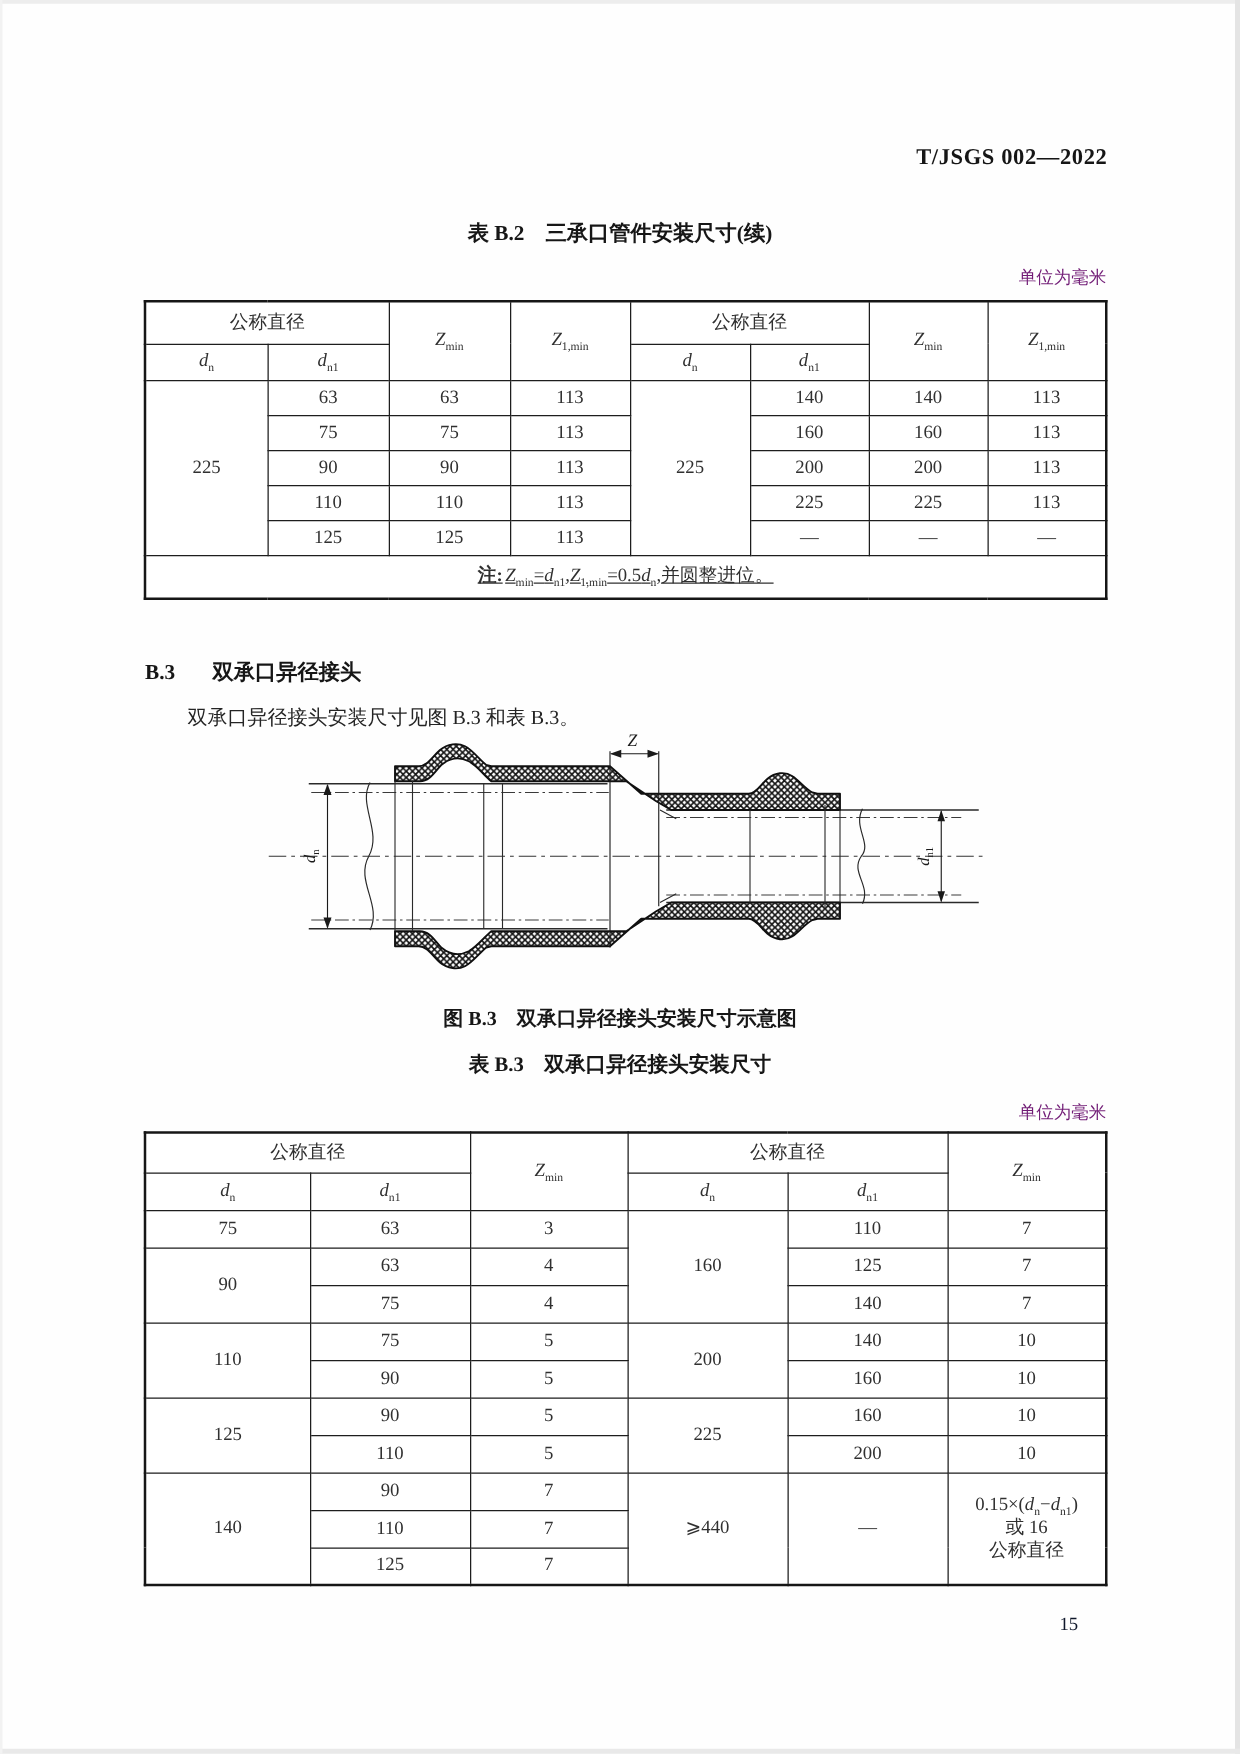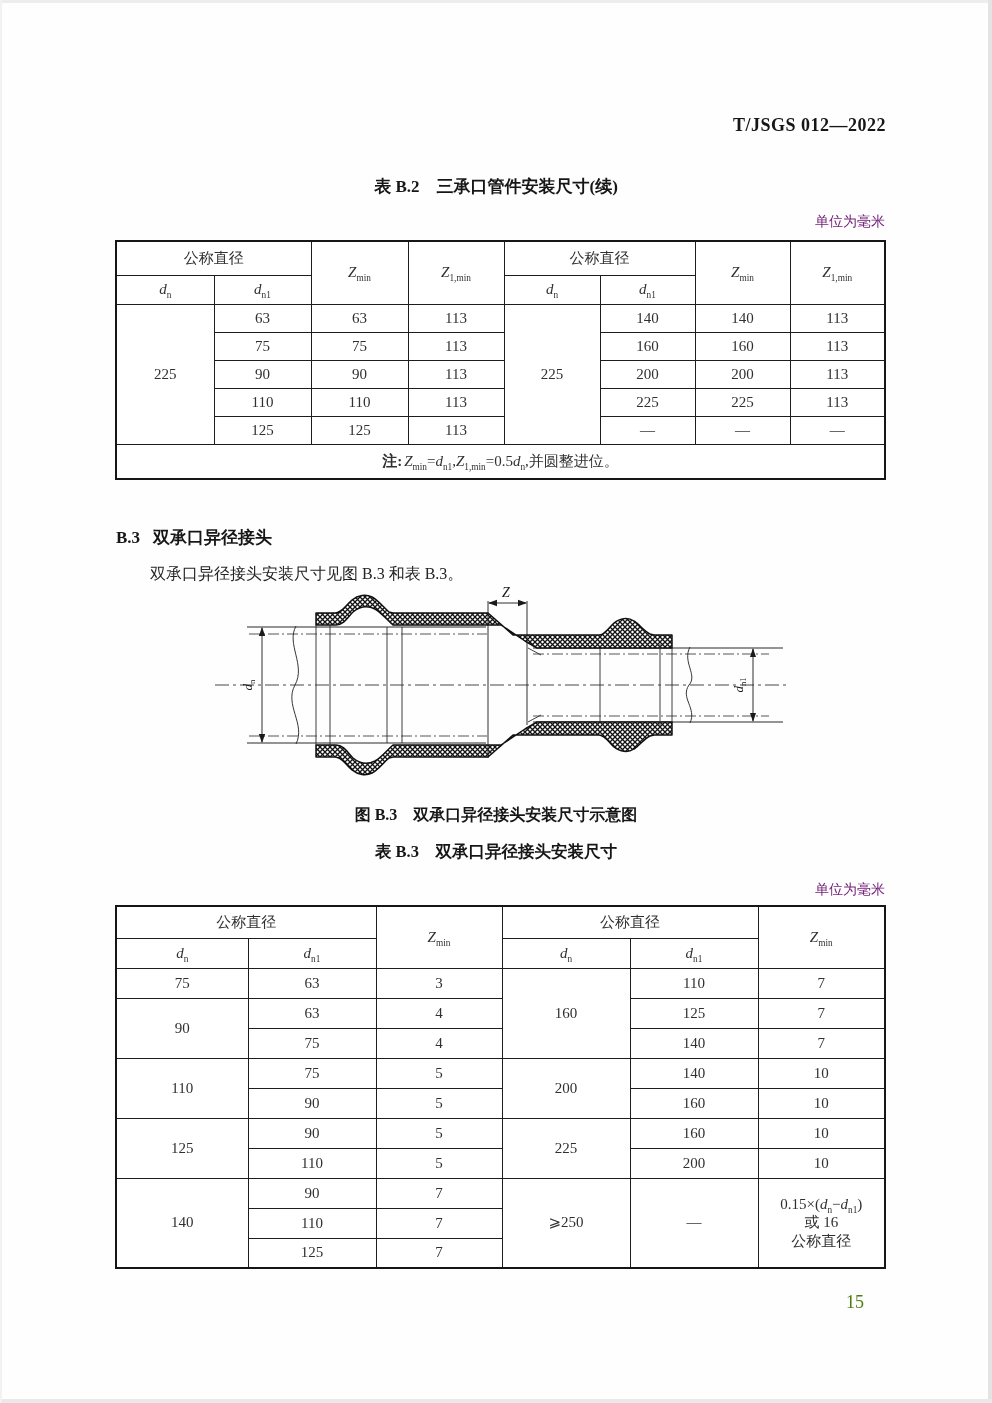--- a/index.html
+++ b/index.html
@@ -15,58 +15,58 @@
   #edge-bottom{left:0;bottom:0;width:992px;height:4px;background:#e9e9e9;}
   #edge-left{left:0;top:0;width:2px;height:1403px;background:#f2f2f2;}
 
   #doc-number{top:115px;right:106px;font-size:18px;font-weight:bold;letter-spacing:.5px;color:#161616;}
   .center-title{left:0;width:992px;text-align:center;font-weight:bold;color:#161616;}
   #tb2-title{top:175px;font-size:17px;}
   .unit-note{right:107px;font-size:14px;color:#701a75;}
   #unit-note-1{top:213px;}
   #unit-note-2{top:881px;}
   #b3-heading{top:526px;left:116px;font-size:17px;font-weight:bold;color:#161616;}
-  #b3-heading .sec-no{margin-right:13px;}
+  #b3-heading .sec-no{margin-right:30px;}
   #b3-para{top:564px;left:150px;font-size:16px;color:#242424;text-align:center;}
   #fig-caption{top:805px;font-size:16px;}
   #tb3-title{top:841px;font-size:16.5px;}
-  #page-number{top:1292px;left:838px;width:34px;text-align:center;font-size:18px;color:#4d7c0f;}
+  #page-number{top:1292px;left:838px;width:34px;text-align:center;font-size:15px;color:#0f172a;}
 
   table.tbl{
     position:absolute;border-collapse:collapse;table-layout:fixed;background:#fff;
     border:2.5px solid #161616;
   }
   #table-b2{left:115px;top:240px;width:769px;}
   #table-b3{left:115px;top:905px;width:769px;}
   table.tbl td{
     border:1px solid #1d1d1d;text-align:center;vertical-align:middle;
     font-size:15px;color:#303030;padding:0;line-height:1.25;
   }
   td.hd{font-size:15px;color:#262626;}
   td.bb{border-bottom:2px solid #161616;}   
   td.t2{border-top:2px solid #161616;}      
   td.dl{border-left:4px double #161616;}    
-  td.note-cell{text-align:left;padding:6px 14px 6px 16px;font-size:14.5px;color:#262626;}
+  td.note-cell{text-align:left;padding:6px 14px 6px 16px;font-size:14.5px;color:#262626;text-decoration:underline;}
   .note-label{font-weight:bold;margin-right:2px;}
   td.formula{font-size:13.5px;line-height:1.55;color:#2c2c2c;}
   sub{font-size:62%;line-height:0;}
   i{font-family:"Liberation Serif","DejaVu Serif",serif;}
 
   #fig-svg{left:195px;top:582px;}
   .dim-text{font-family:"Liberation Serif","DejaVu Serif",serif;}
 </style>
 </head>
 <body>
 
 <div class="edge" id="edge-top"></div>
 <div class="edge" id="edge-right"></div>
 <div class="edge" id="edge-bottom"></div>
 <div class="edge" id="edge-left"></div>
 
-<div class="abs" id="doc-number">T/JSGS 012—2022</div>
+<div class="abs" id="doc-number">T/JSGS 002—2022</div>
 
 <div class="abs center-title" id="tb2-title">表 B.2　三承口管件安装尺寸(续)</div>
 
 <div class="abs unit-note" id="unit-note-1">单位为毫米</div>
 
 <table class="tbl" id="table-b2">
   <colgroup>
     <col style="width:98px">
       <col style="width:97px">
       <col style="width:97px">
@@ -282,21 +282,21 @@
   <tr style="height:30px">
     <td>110</td>
     <td>5</td>
     <td>200</td>
     <td>10</td>
   </tr>
   <tr style="height:30px">
     <td rowspan="3" class="t2">140</td>
     <td class="t2">90</td>
     <td class="t2">7</td>
-    <td rowspan="3" class="dl t2">⩾250</td>
+    <td rowspan="3" class="dl t2">⩾440</td>
     <td rowspan="3" class="t2">—</td>
     <td rowspan="3" class="t2 formula">
       <div>0.15×(<i>d</i><sub>n</sub>−<i>d</i><sub>n1</sub>)</div>
       <div>或 16</div>
       <div>公称直径</div>
     </td>
   </tr>
   <tr style="height:30px">
     <td class="t2">110</td>
     <td class="t2">7</td>

